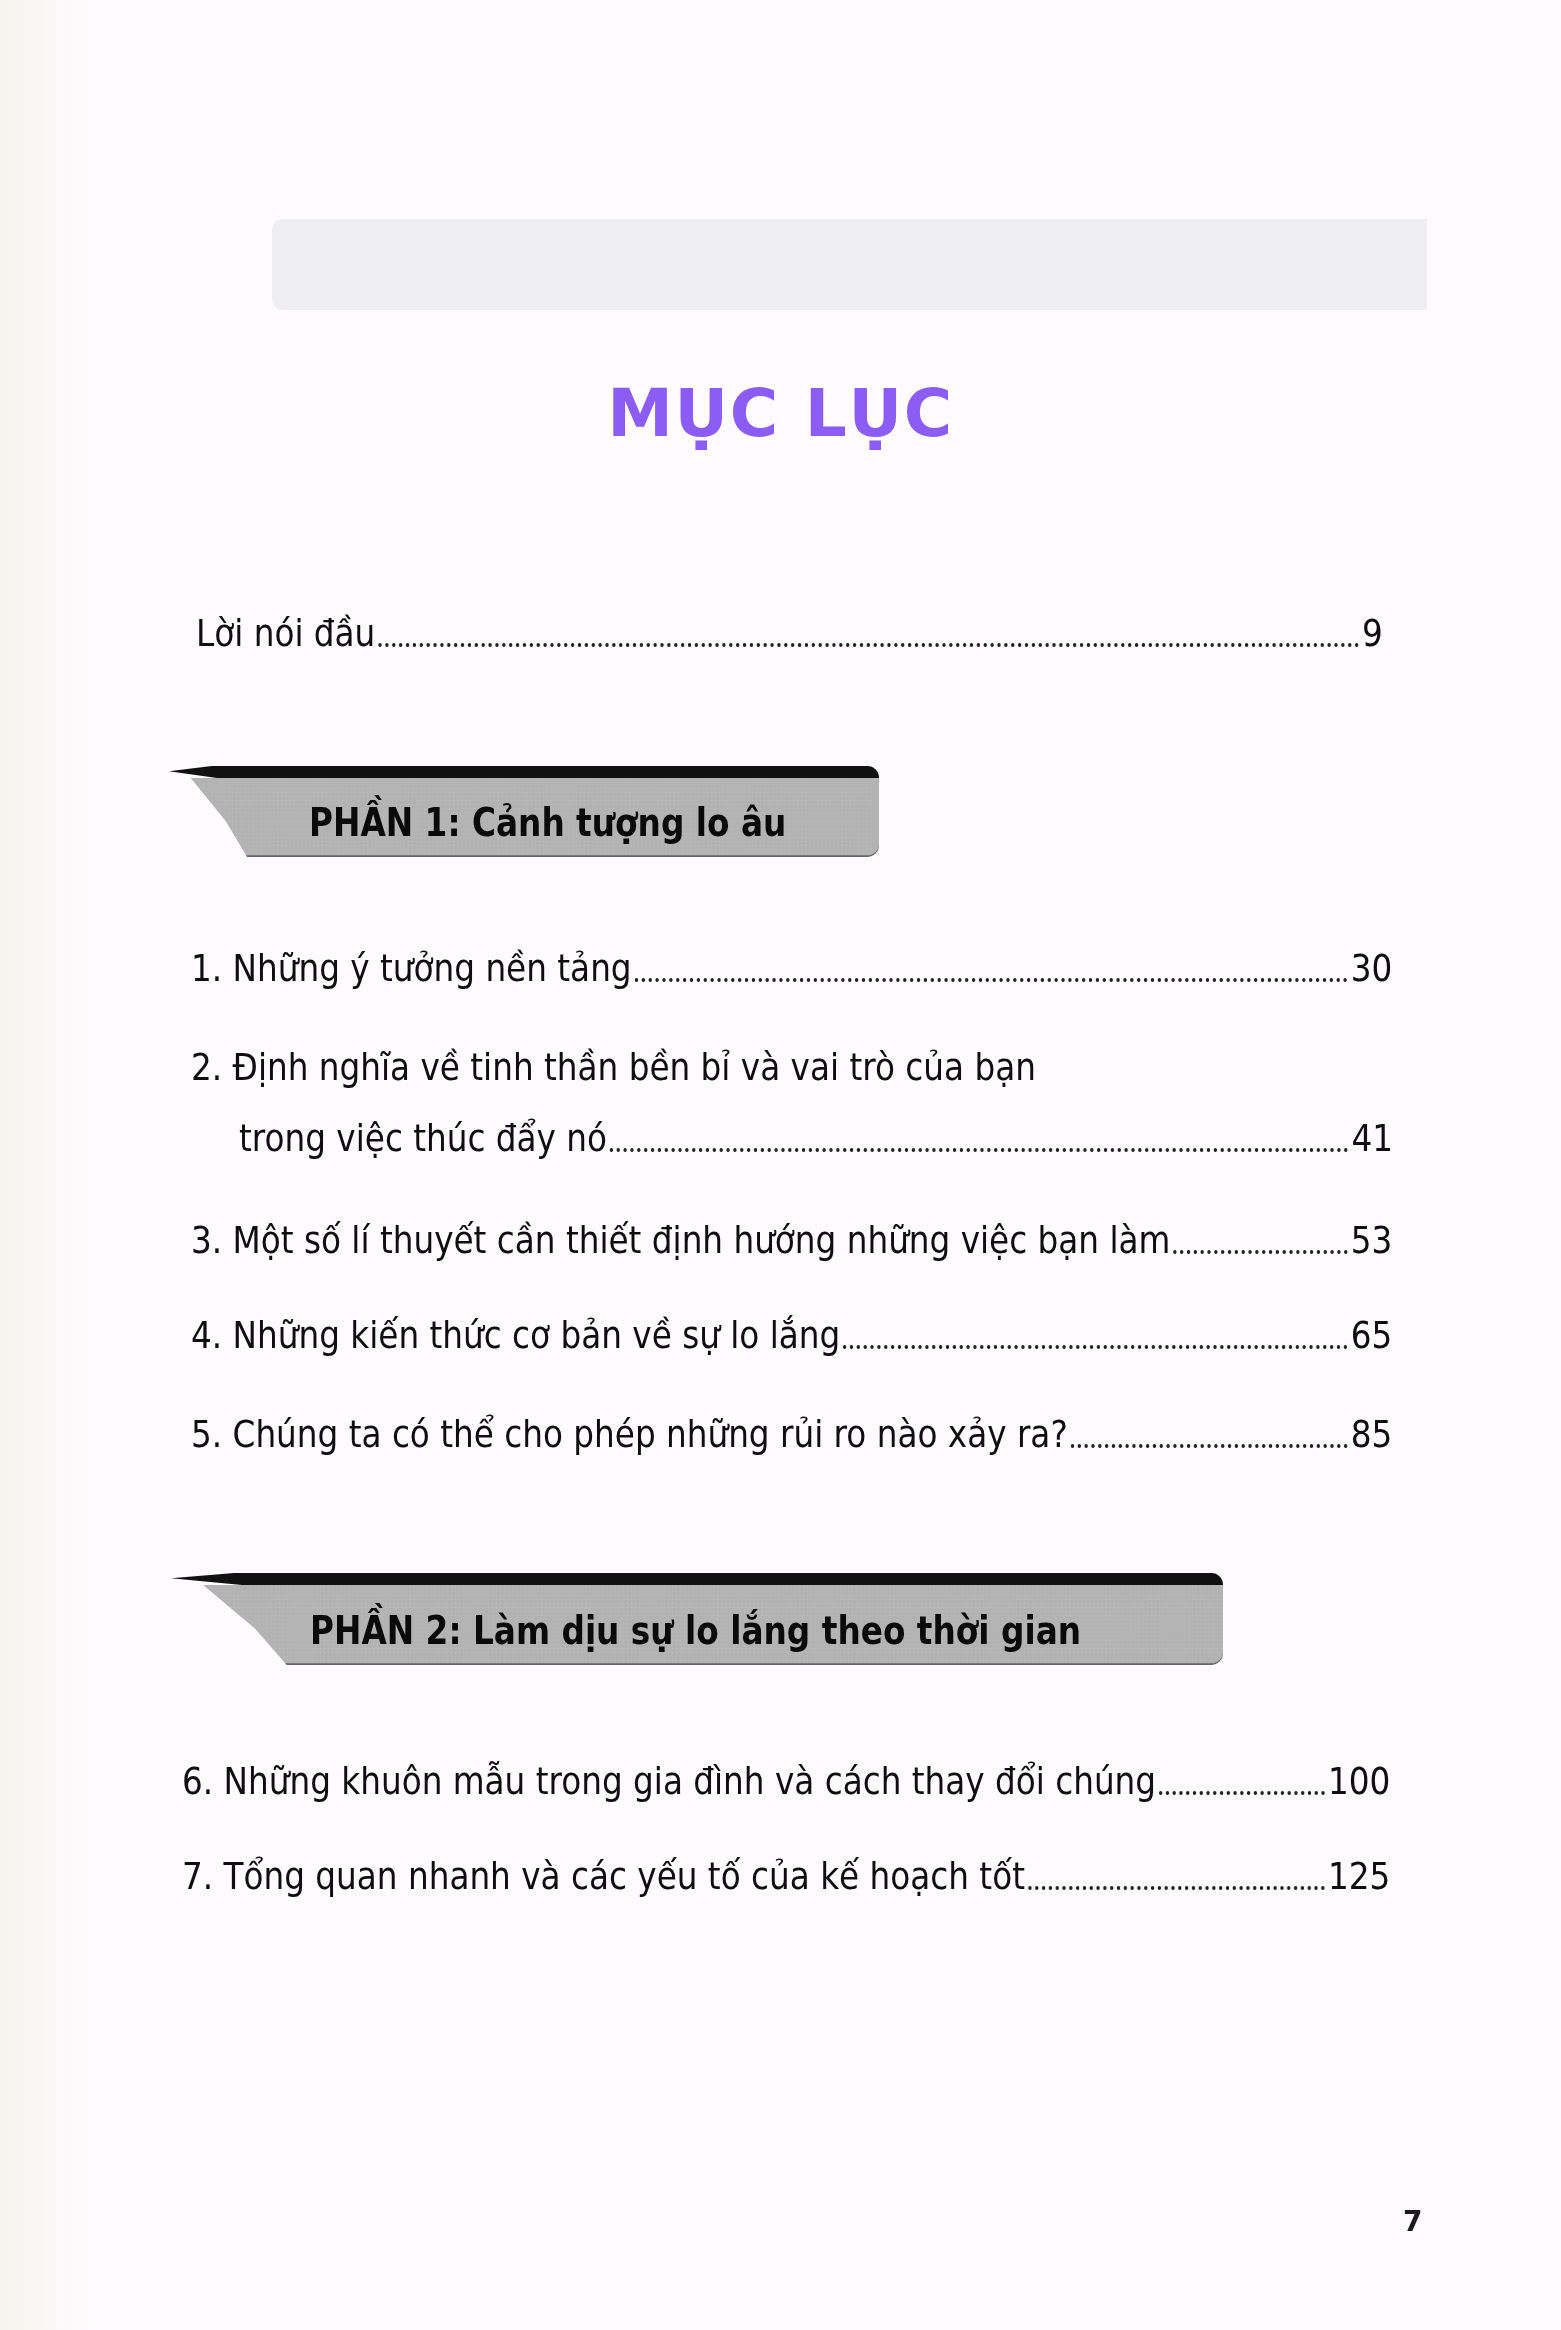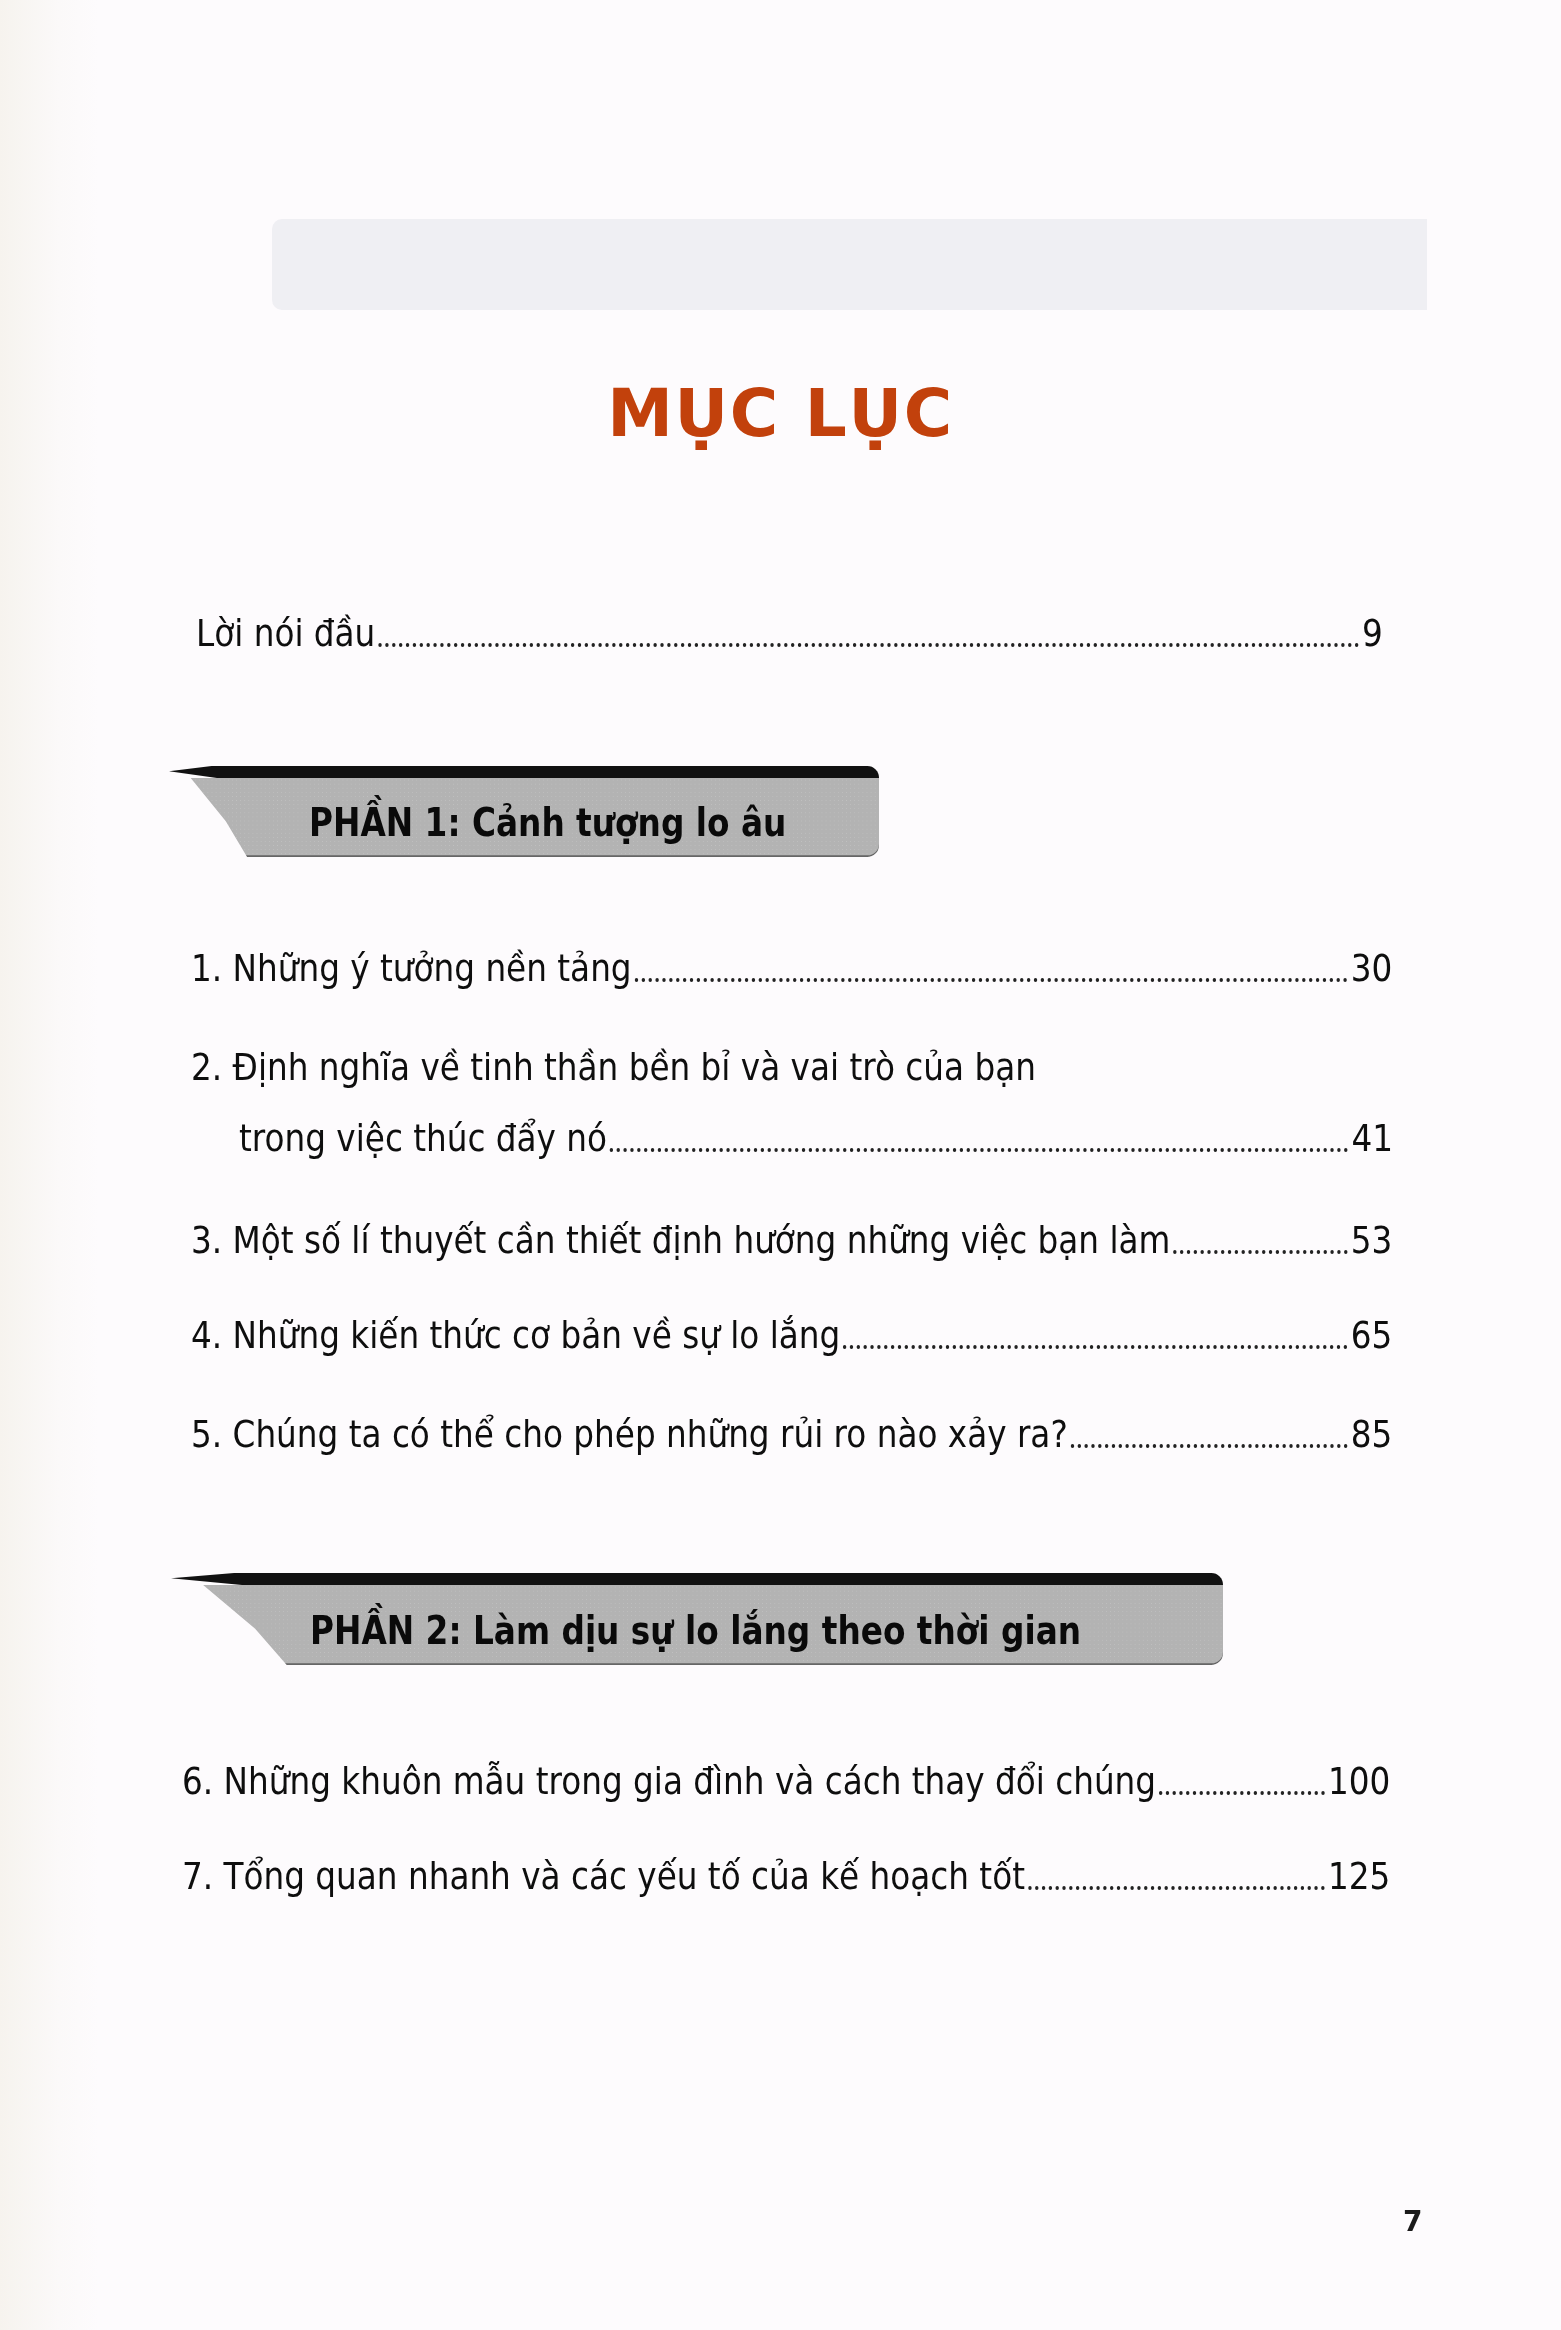--- a/index.html
+++ b/index.html
@@ -17,21 +17,21 @@
   .bleed {
     position: absolute; left: 272px; top: 219px; width: 1155px; height: 91px;
     background: rgba(190,195,210,0.22);
     border-radius: 10px 0 0 10px;
   }
   .title {
     position: absolute; left: 0; width: 1561px; top: 375px;
     text-align: center;
     font-family: "DejaVu Sans", sans-serif;
     font-weight: bold; font-size: 66px; letter-spacing: 1.7px;
-    color: #c2410c;
+    color: #8b5cf6;
   }
   .toc-line {
     position: absolute; display: flex; align-items: flex-end;
     font-family: "DejaVu Sans", sans-serif;
     font-size: 38px; line-height: 1; color: #0e0e0e;
     transform: scaleX(0.86); transform-origin: left bottom;
   }
   .toc-line .label { white-space: nowrap; }
   .toc-line .leader {
     flex: 1; margin: 0 3.3px 5px 3.3px;

